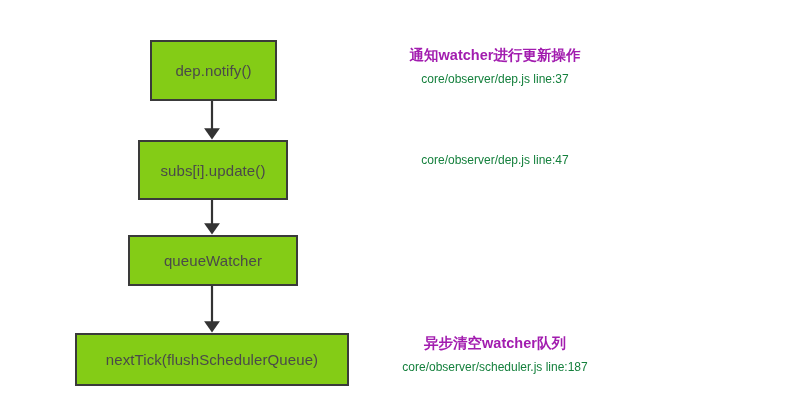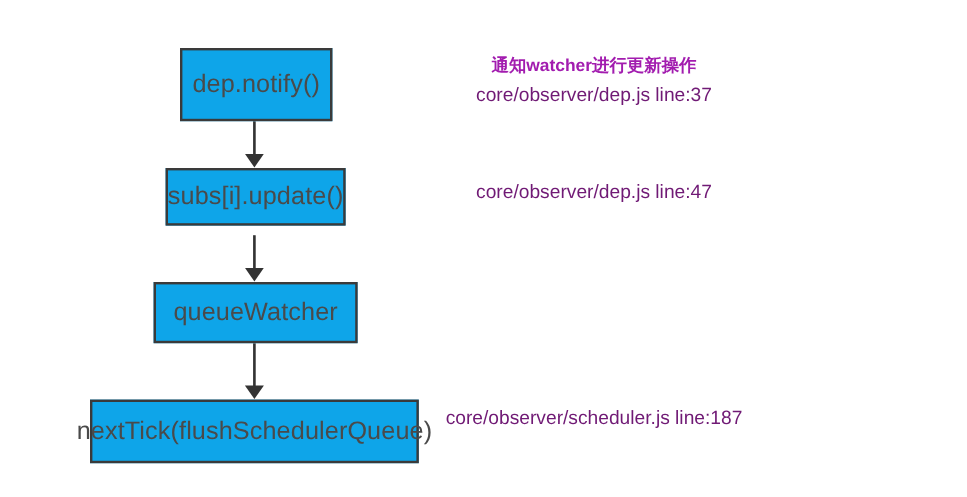--- a/index.html
+++ b/index.html
@@ -22,34 +22,34 @@
     left: 0;
     top: 0;
     width: 806px;
     height: 414px;
   }
 
   
   .flow-box {
     position: absolute;
     box-sizing: border-box;
-    background: #0ea5e9;
+    background: #84cc16;
     border: 2px solid #3a3a3a;
     display: flex;
     align-items: center;
     justify-content: center;
     color: #4a4a4a;
-    font-size: 21px;
+    font-size: 15px;
     font-weight: 400;
     letter-spacing: 0.1px;
     white-space: nowrap;
   }
 
   #box-1 { left: 150px; top: 40px;  width: 127px; height: 61px; }
-  #box-2 { left: 138px; top: 140px; width: 150px; height: 48px; }
+  #box-2 { left: 138px; top: 140px; width: 150px; height: 60px; }
   #box-3 { left: 128px; top: 235px; width: 170px; height: 51px; }
   #box-4 { left: 75px;  top: 333px; width: 274px; height: 53px; }
 
   
   #connectors {
     position: absolute;
     left: 0;
     top: 0;
     width: 806px;
     height: 414px;
@@ -66,22 +66,22 @@
   .annotation .ann-title {
     display: block;
     color: #a21caf;
     font-size: 14.5px;
     font-weight: bold;
     line-height: 19px;
     white-space: nowrap;
   }
   .annotation .ann-sub {
     display: block;
-    color: #701a75;
-    font-size: 16px;
+    color: #15803d;
+    font-size: 12px;
     font-weight: 400;
     line-height: 21px;
     white-space: nowrap;
     margin-top: 4px;
   }
 
   #ann-1 { top: 46px;  }
   #ann-2 { top: 146px; }
   #ann-3 { top: 236px; }
   #ann-4 { top: 334px; }
@@ -128,16 +128,17 @@
     <span class="ann-title">通知watcher进行更新操作</span>
     <span class="ann-sub">core/observer/dep.js   line:37</span>
   </div>
 
   <div class="annotation" id="ann-2">
     <span class="ann-sub">core/observer/dep.js   line:47</span>
   </div>
 
 
   <div class="annotation" id="ann-4">
+    <span class="ann-title">异步清空watcher队列</span>
     <span class="ann-sub">core/observer/scheduler.js   line:187</span>
   </div>
 
 </div>
 
 </body></html>

